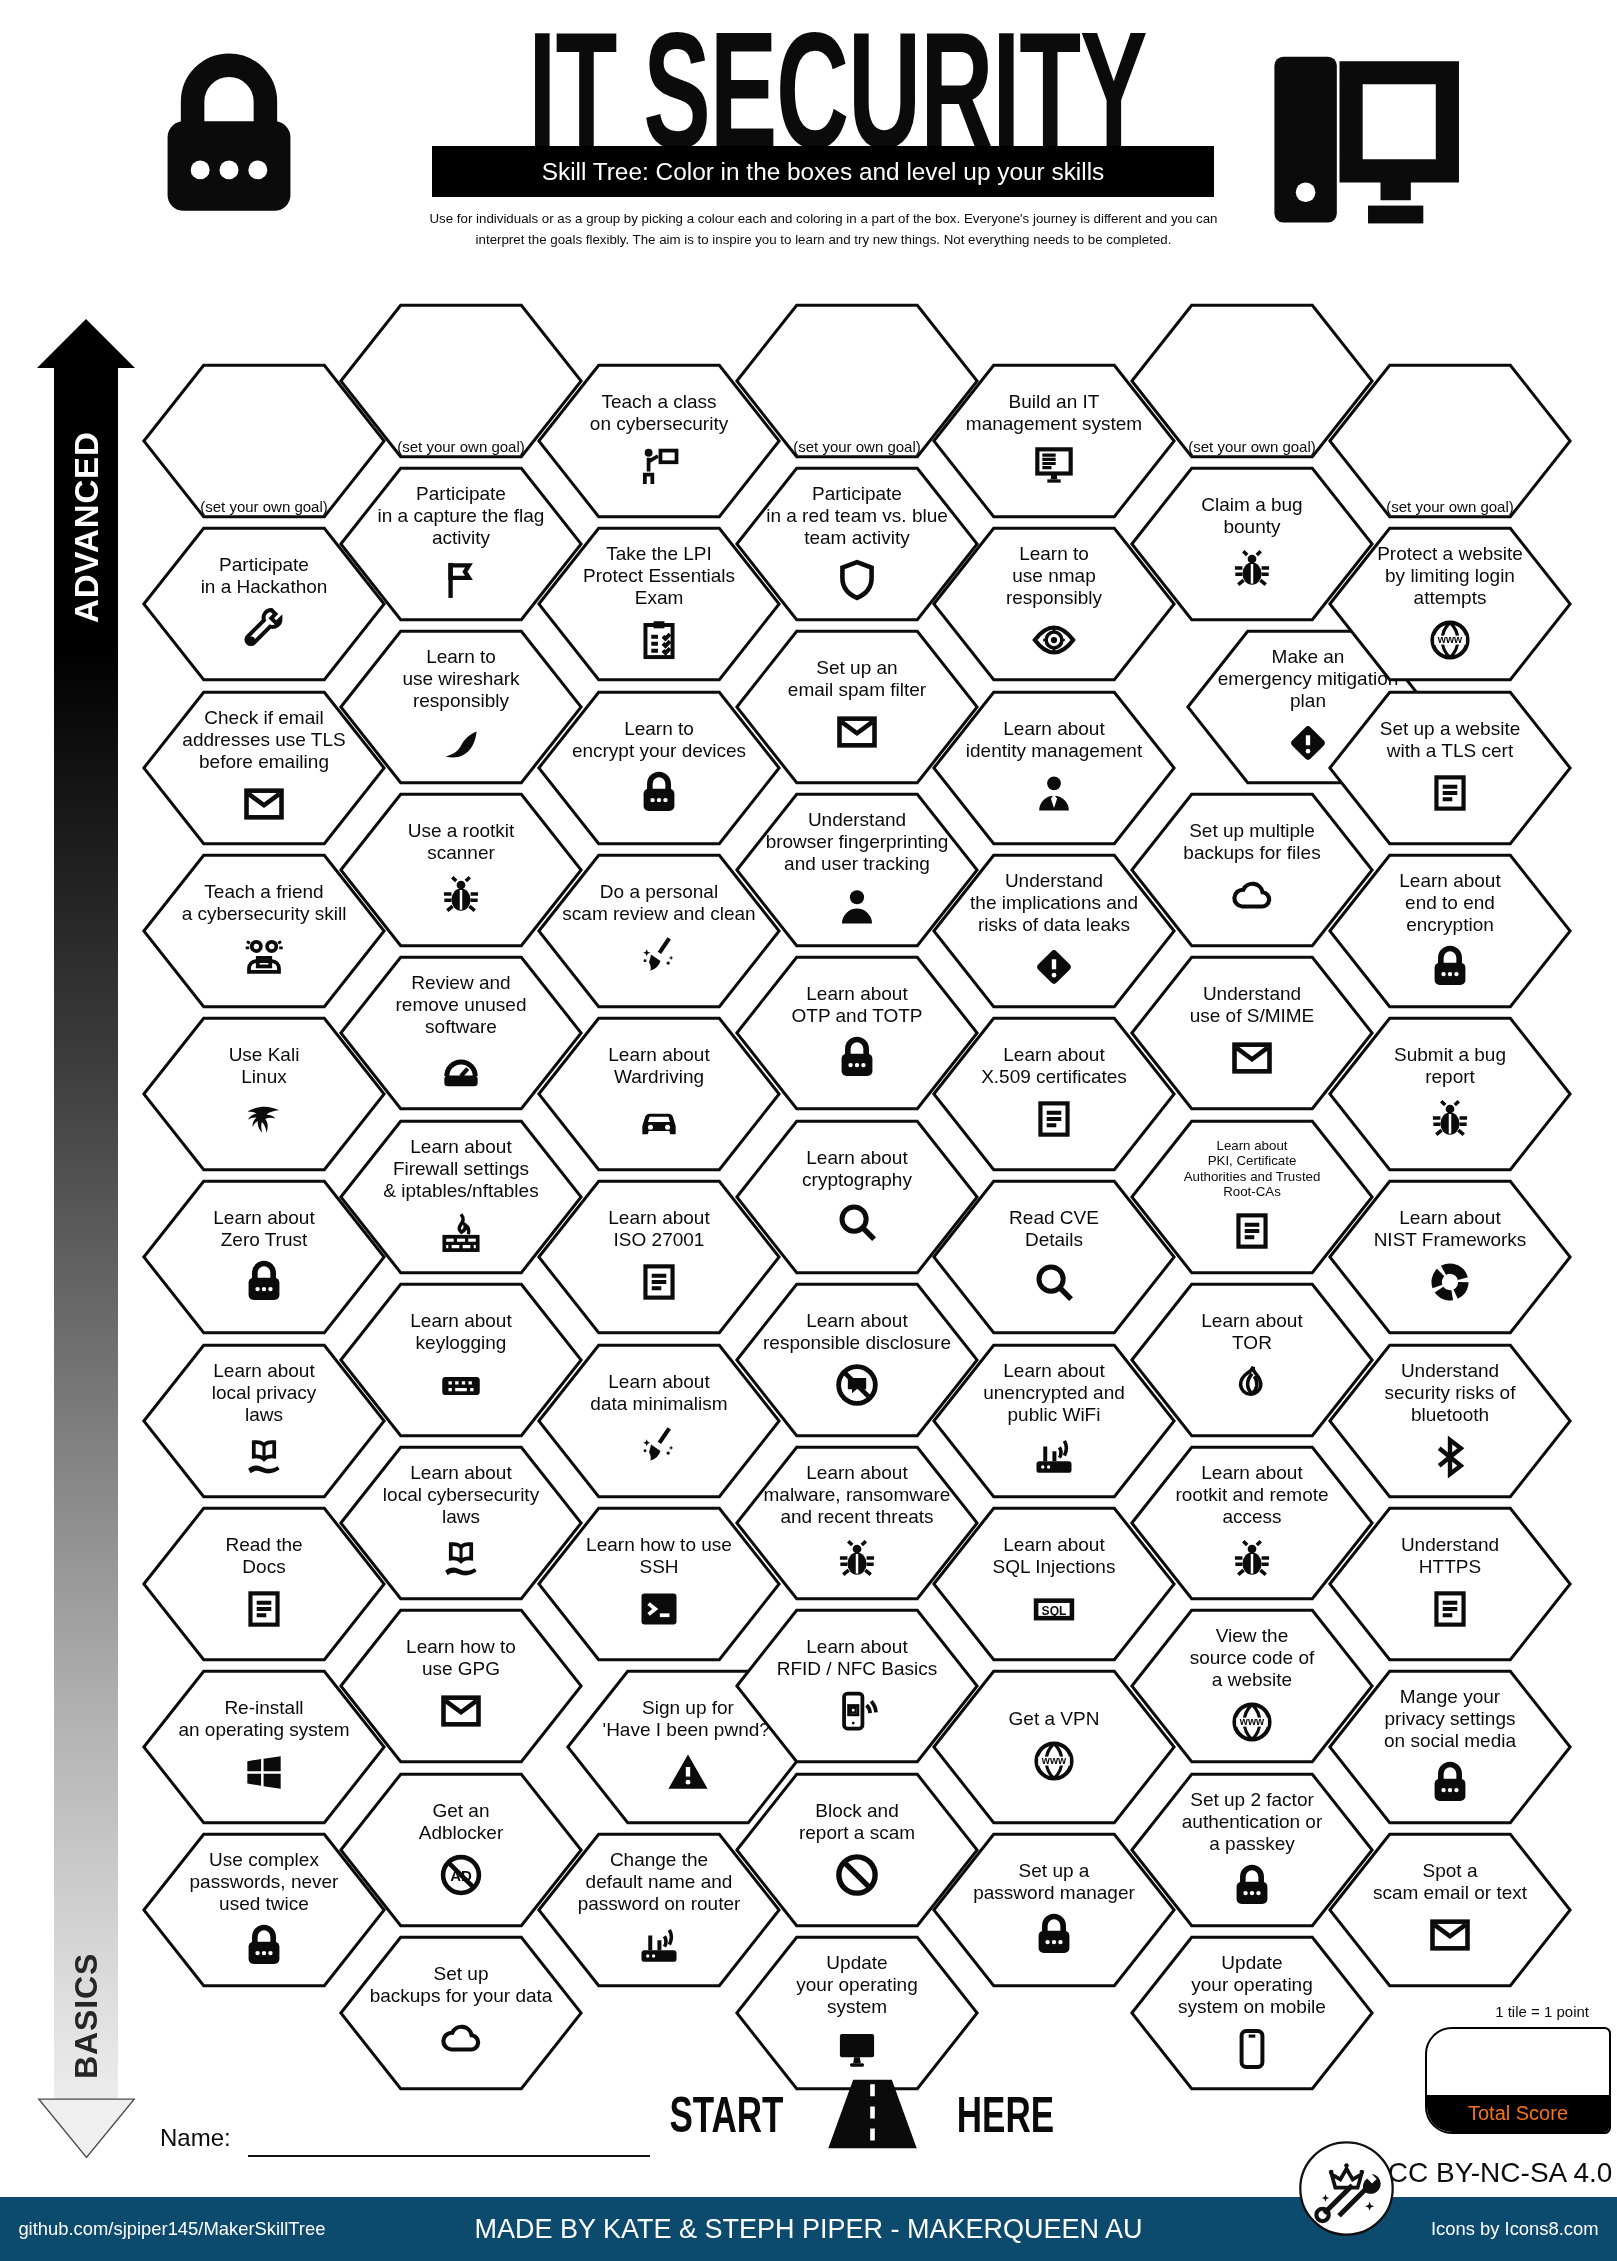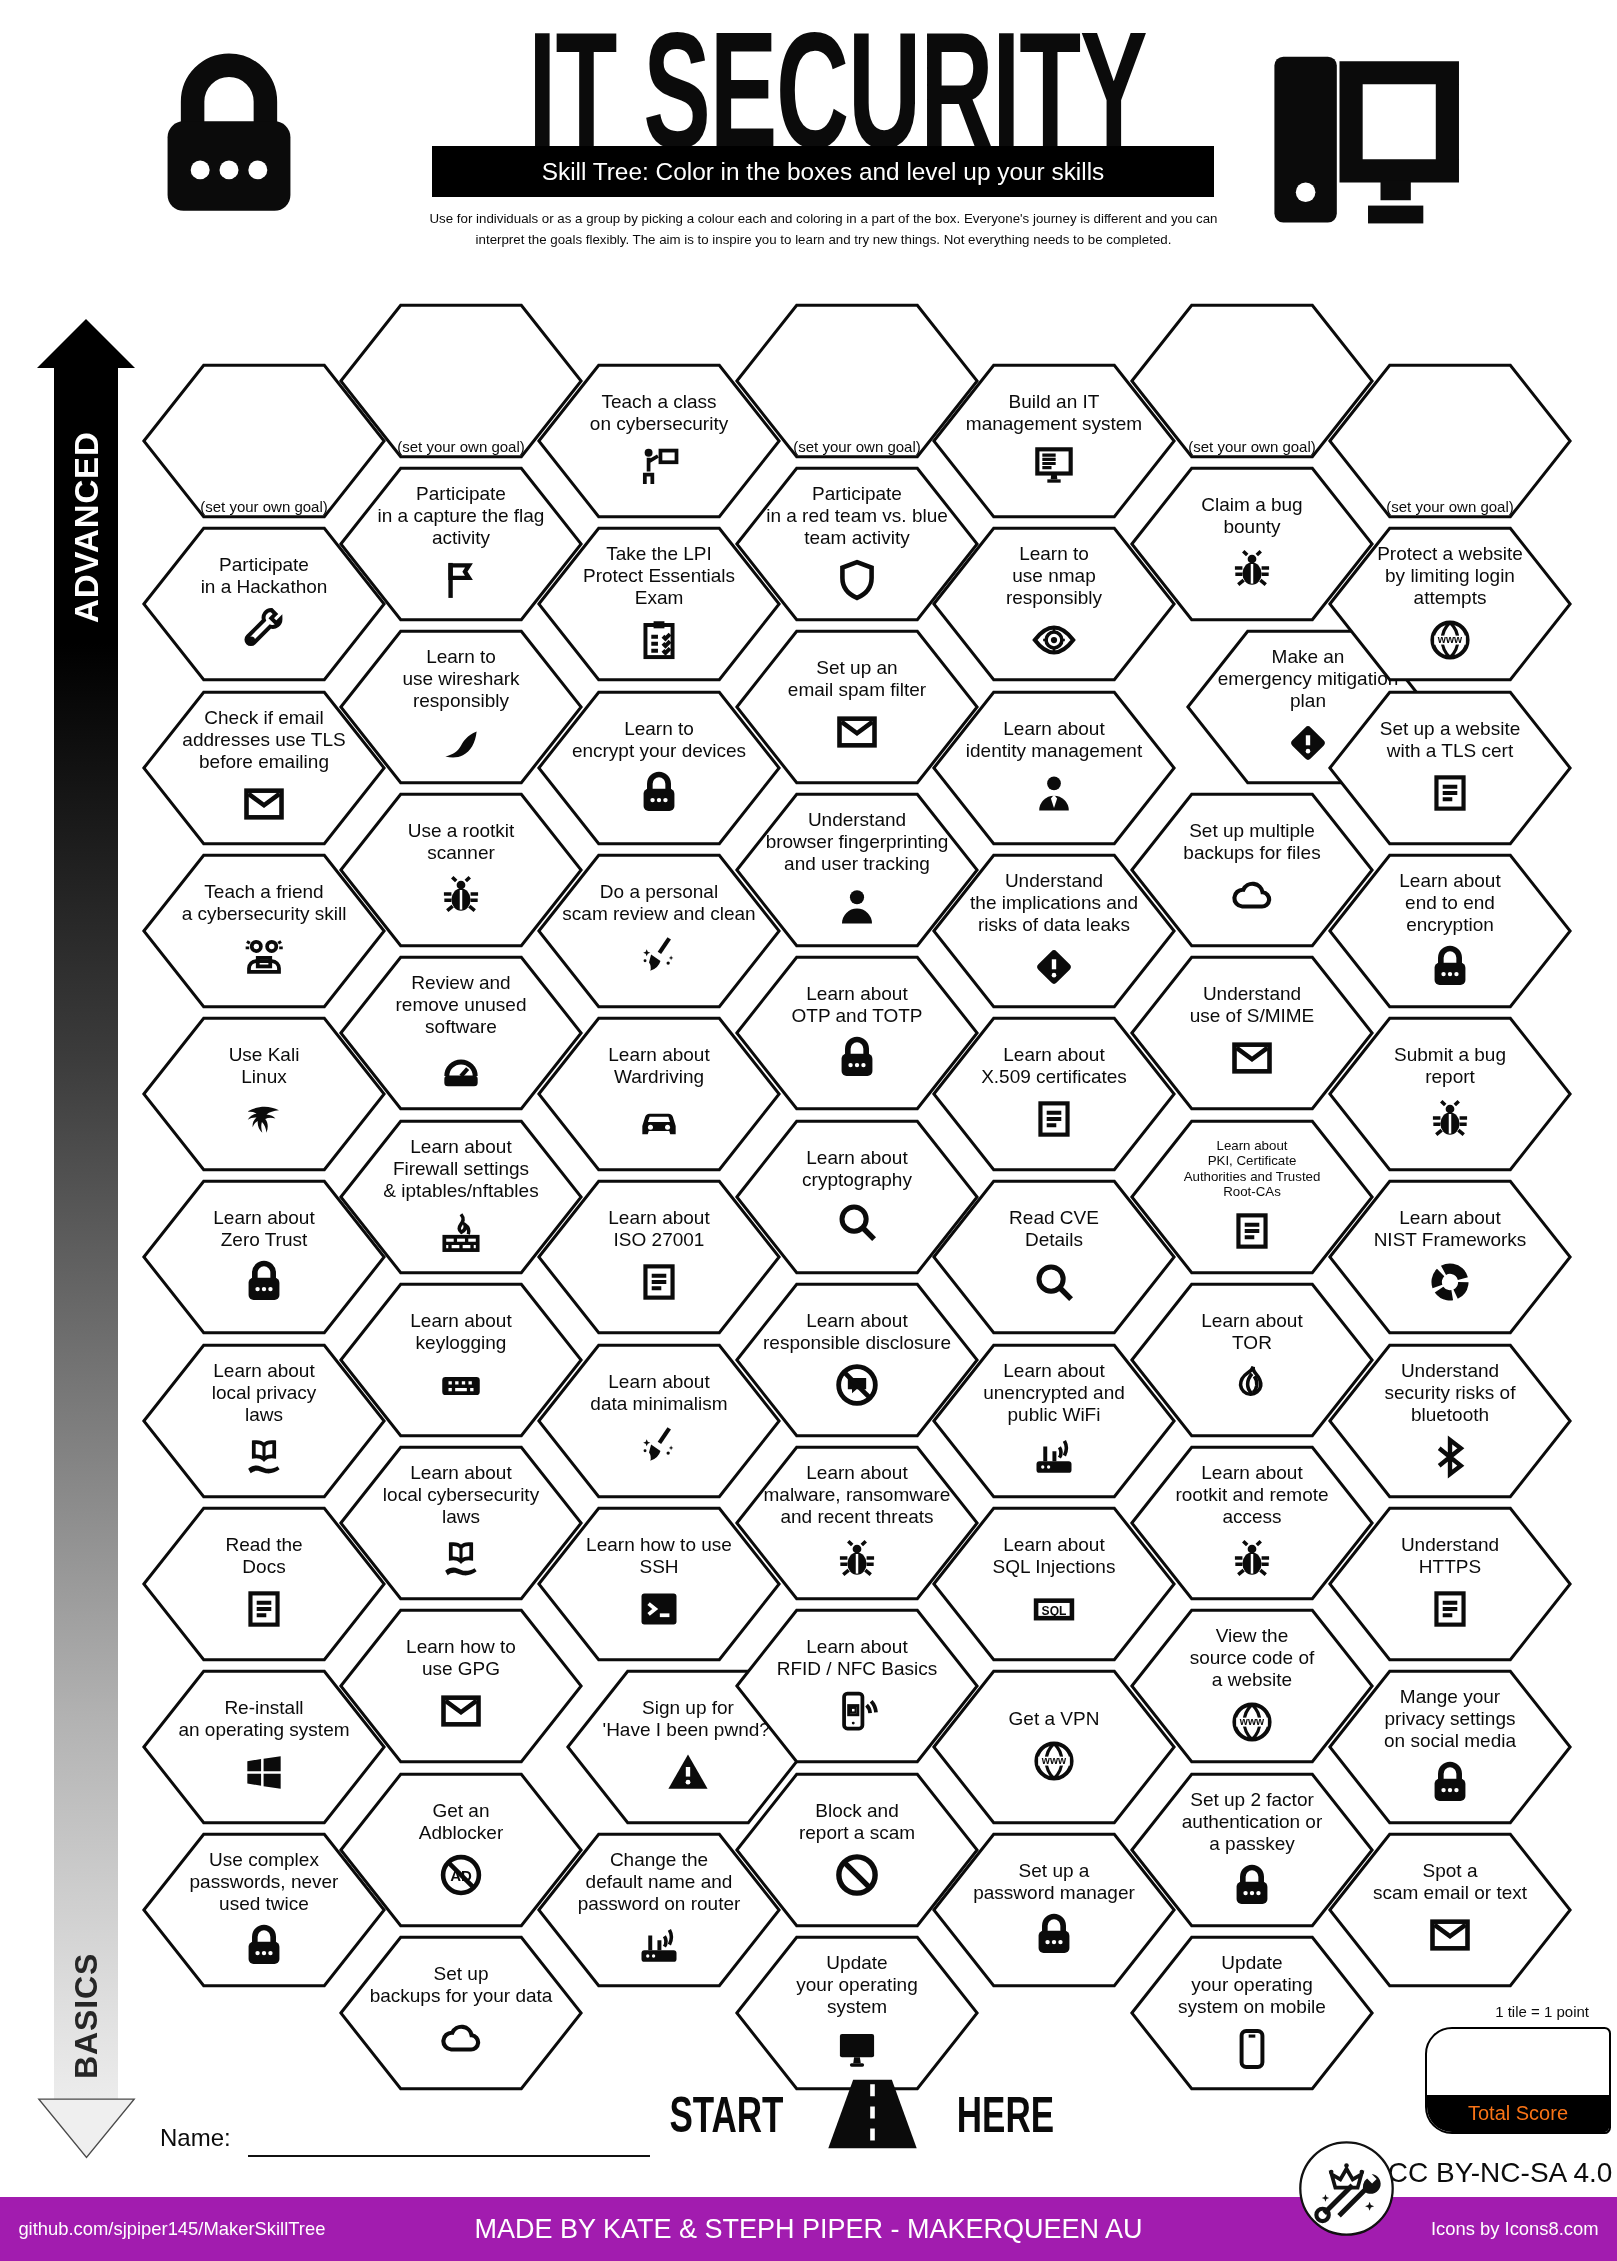--- a/index.html
+++ b/index.html
@@ -49,21 +49,21 @@
   .start-word{font-size:50px;font-weight:bold;transform:scaleX(.7);white-space:nowrap;}
   #name-label{position:absolute;left:160px;top:2124px;font-size:24px;}
   #name-line{position:absolute;left:248px;top:2155px;width:402px;height:2.3px;background:#111;}
   #score-note{position:absolute;left:1405px;top:2003px;width:184px;text-align:right;font-size:15px;}
   #score-box{position:absolute;left:1425px;top:2027px;width:186px;height:107px;border:2.3px solid #000;
       border-radius:27px 6.4px 6.4px 27px;overflow:hidden;background:#fff;}
   #score-box .strip{position:absolute;left:0;right:0;bottom:0;height:37px;background:#000;color:#f97316;
       font-size:20px;display:flex;align-items:center;justify-content:center;}
   #license{position:absolute;right:4.6px;top:2157px;font-size:28px;}
   #mq-logo{position:absolute;left:1297px;top:2139px;width:99px;height:99px;z-index:3;}
-  #footer-bar{position:absolute;left:0;right:0;bottom:0;height:64px;background:#a21caf;color:#fff;}
+  #footer-bar{position:absolute;left:0;right:0;bottom:0;height:64px;background:#0c4a6e;color:#fff;}
   #footer-bar .ft{position:absolute;top:0;height:64px;display:flex;align-items:center;}
   #ft-left{left:18.4px;font-size:18.4px;}
   #ft-center{left:0;right:0;justify-content:center;font-size:27px;}
   #ft-right{right:18.4px;font-size:18.4px;}
 </style>
 </head>
 <body>
 
 <div id="page" data-interactable="false">
 

